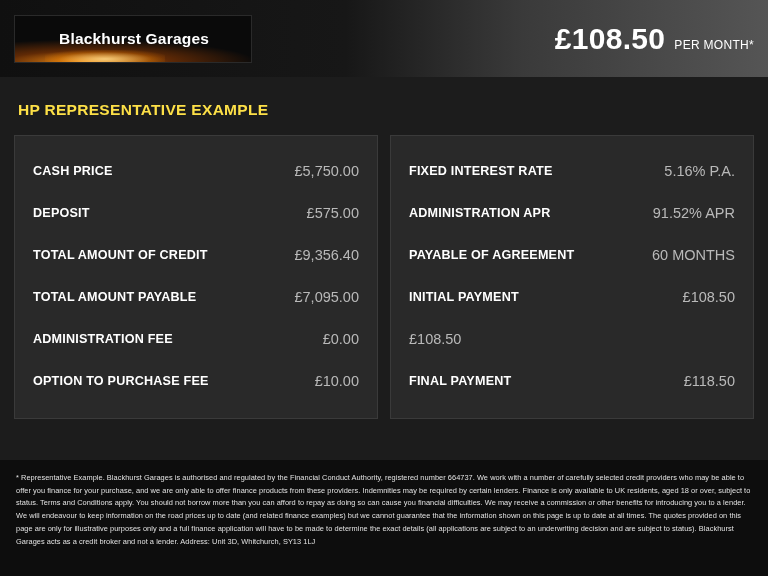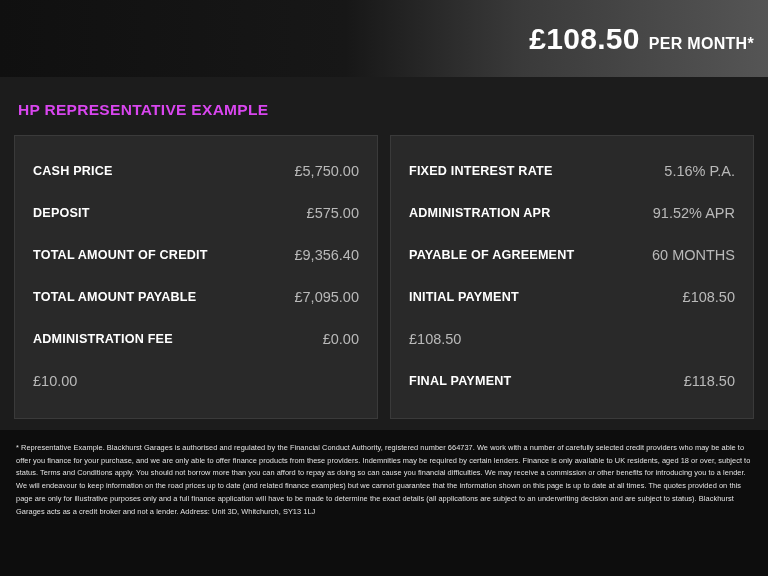--- a/index.html
+++ b/index.html
@@ -68,33 +68,33 @@
     gap: 9px;
   }
   .price {
     color: #ffffff;
     font-size: 30px;
     font-weight: bold;
     letter-spacing: 0.3px;
   }
   .price-sub {
     color: #ffffff;
-    font-size: 16px;
-    font-weight: bold;
+    font-size: 12px;
+    font-weight: normal;
     letter-spacing: 0.3px;
   }
 
   
   .title-band {
     flex: 0 0 auto;
     padding: 24px 0 16px 18px;
     background: #1c1c1c;
   }
   .title {
-    color: #d946ef;
+    color: #fde047;
     font-size: 15.5px;
     font-weight: bold;
     letter-spacing: 0.3px;
   }
 
   
   .panels {
     display: flex;
     gap: 12px;
     padding: 0 14px;
@@ -125,36 +125,41 @@
     font-size: 14.5px;
     font-weight: normal;
     white-space: nowrap;
   }
 
   
   .footer {
     margin-top: auto;
     background: #0d0d0d;
     padding: 12px 15px 10px 16px;
-    height: 146px;
+    height: 116px;
   }
   .footer p {
     color: #e2e2e2;
     font-size: 7.4px;
     line-height: 1.72;
     text-align: left;
     letter-spacing: 0.05px;
   }
 </style>
 </head>
 <body>
 
 <div class="page">
 
   <div class="header">
+    <div class="logo-box">
+      <div class="logo-flare"></div>
+      <div class="logo-flare2"></div>
+      <span class="logo-text">Blackhurst Garages</span>
+    </div>
     <div class="price-wrap">
       <span class="price">£108.50</span>
       <span class="price-sub">PER MONTH*</span>
     </div>
   </div>
 
   <div class="title-band">
     <div class="title">HP REPRESENTATIVE EXAMPLE</div>
   </div>
 
@@ -175,20 +180,21 @@
       </div>
       <div class="row">
         <span class="row-label">TOTAL AMOUNT PAYABLE</span>
         <span class="row-value">£7,095.00</span>
       </div>
       <div class="row">
         <span class="row-label">ADMINISTRATION FEE</span>
         <span class="row-value">£0.00</span>
       </div>
       <div class="row">
+        <span class="row-label">OPTION TO PURCHASE FEE</span>
         <span class="row-value">£10.00</span>
       </div>
     </div>
 
     <div class="panel">
       <div class="row">
         <span class="row-label">FIXED INTEREST RATE</span>
         <span class="row-value">5.16% P.A.</span>
       </div>
       <div class="row">

